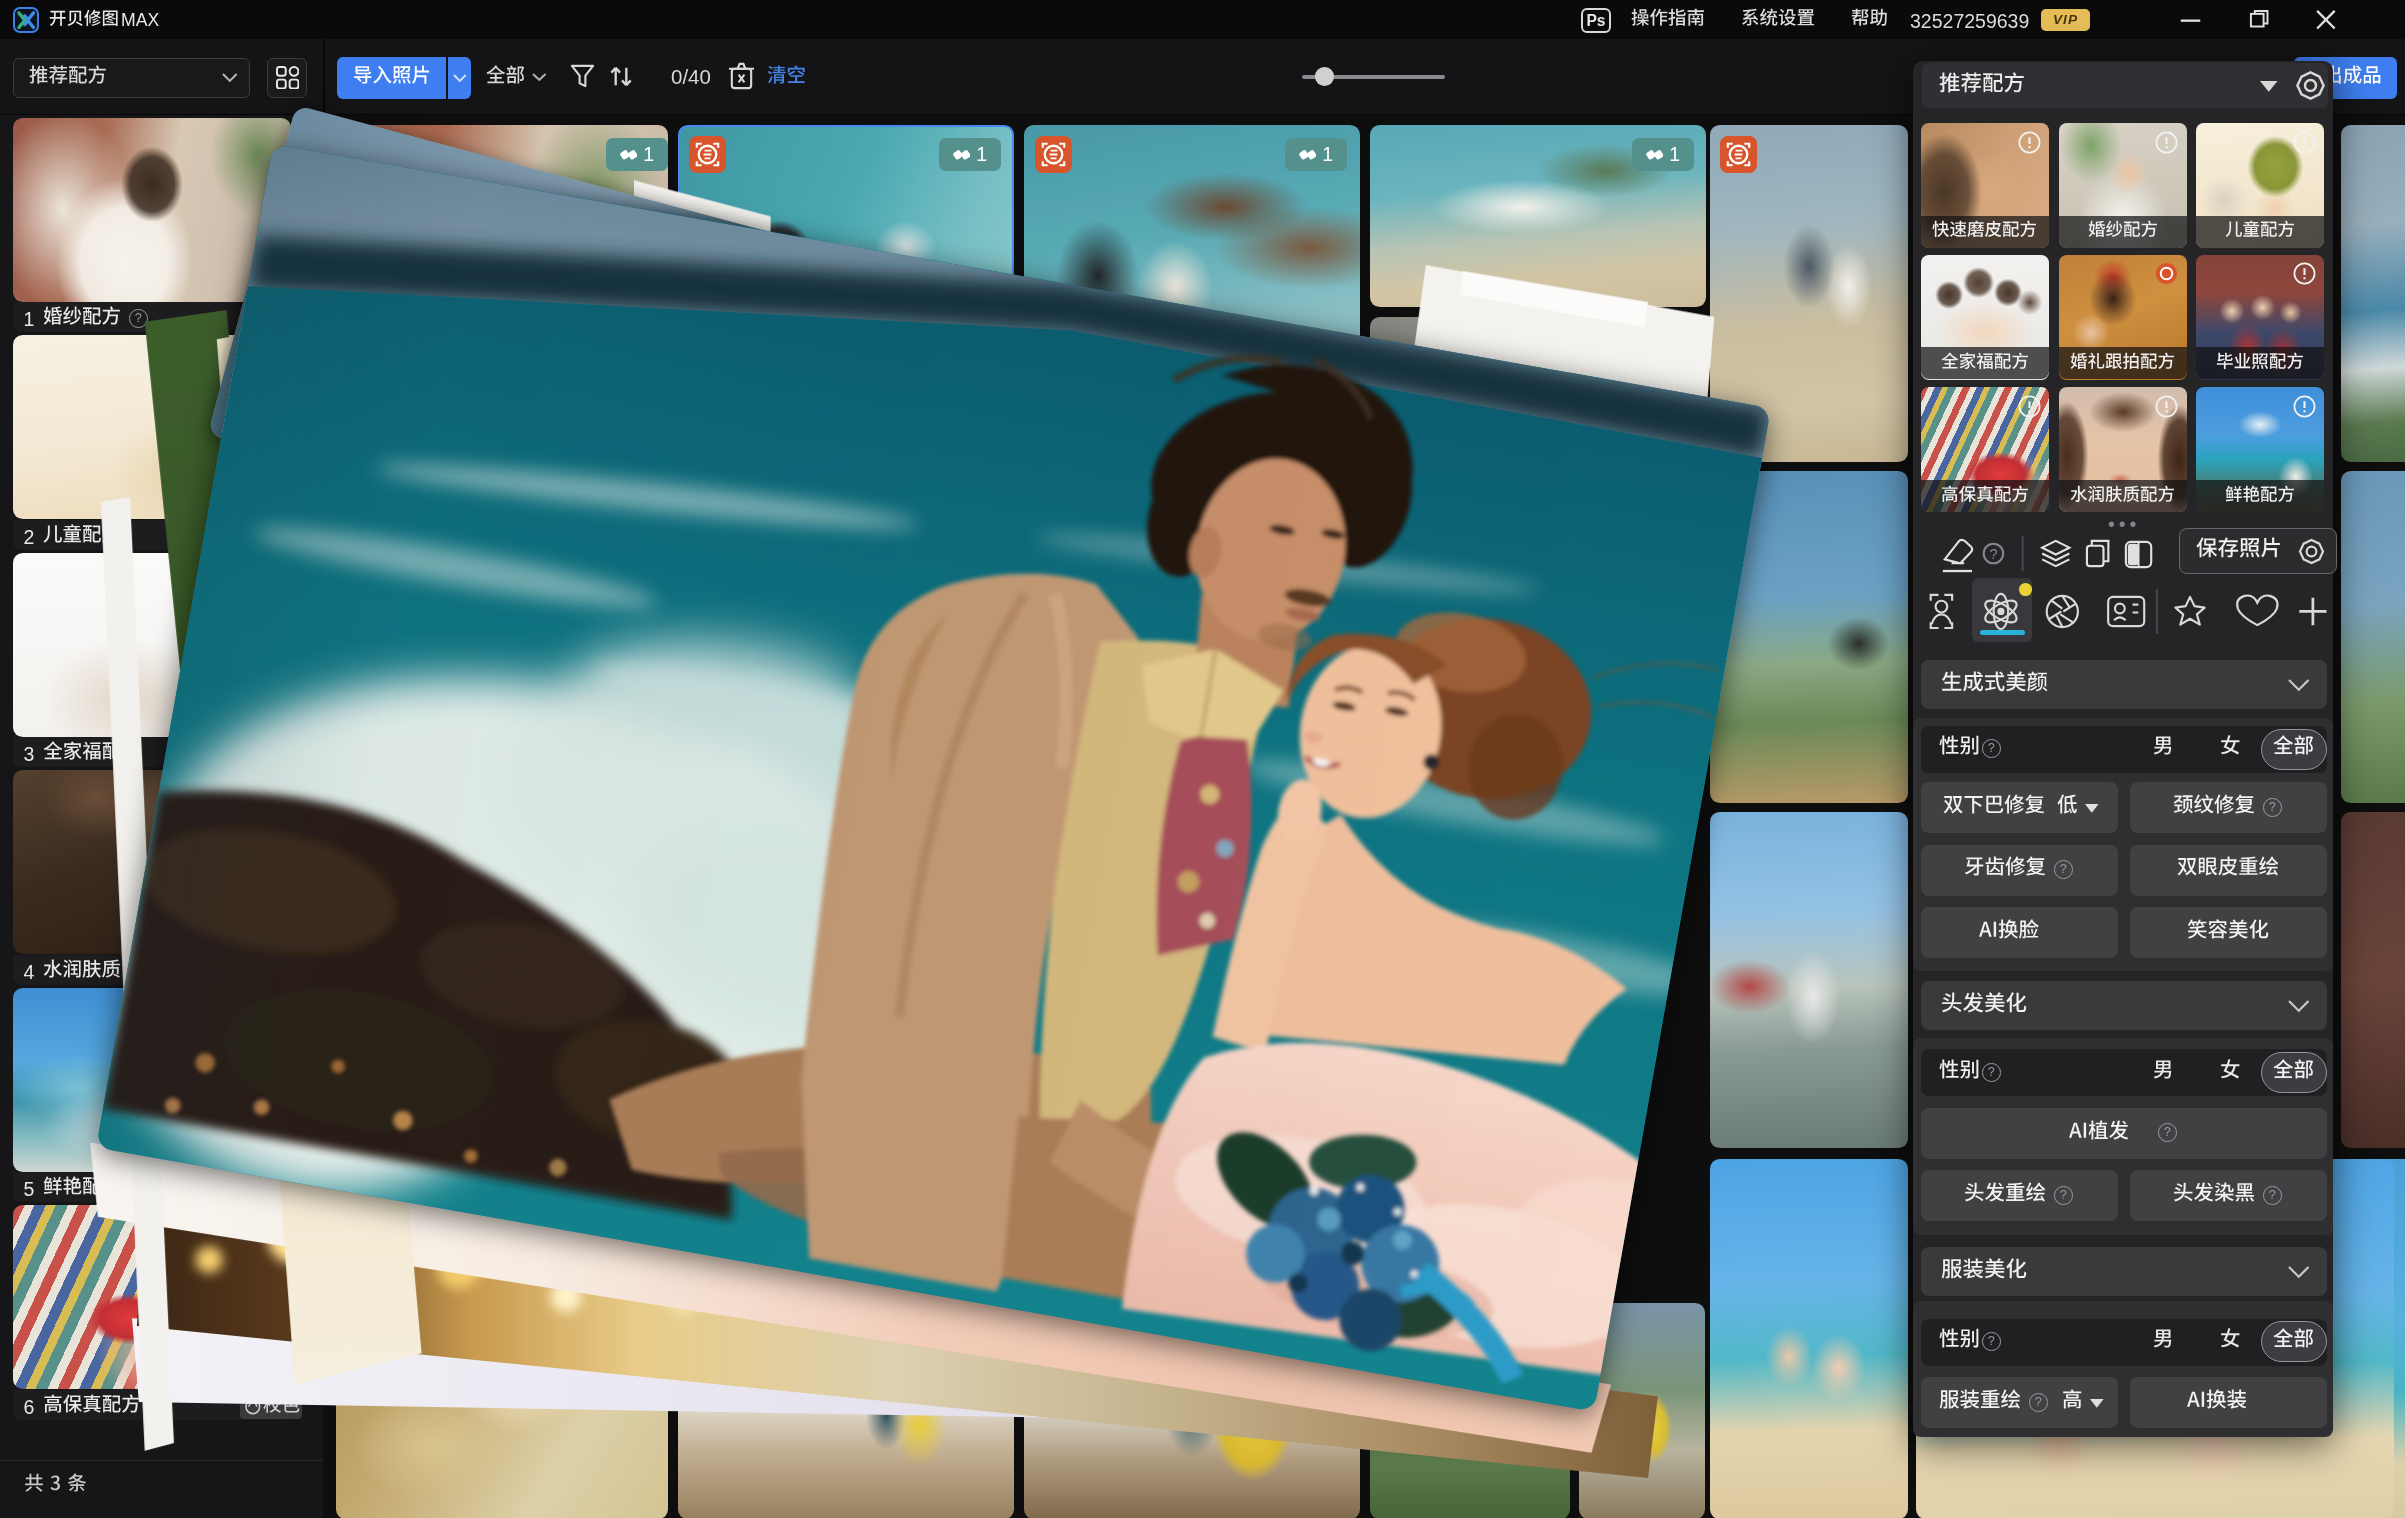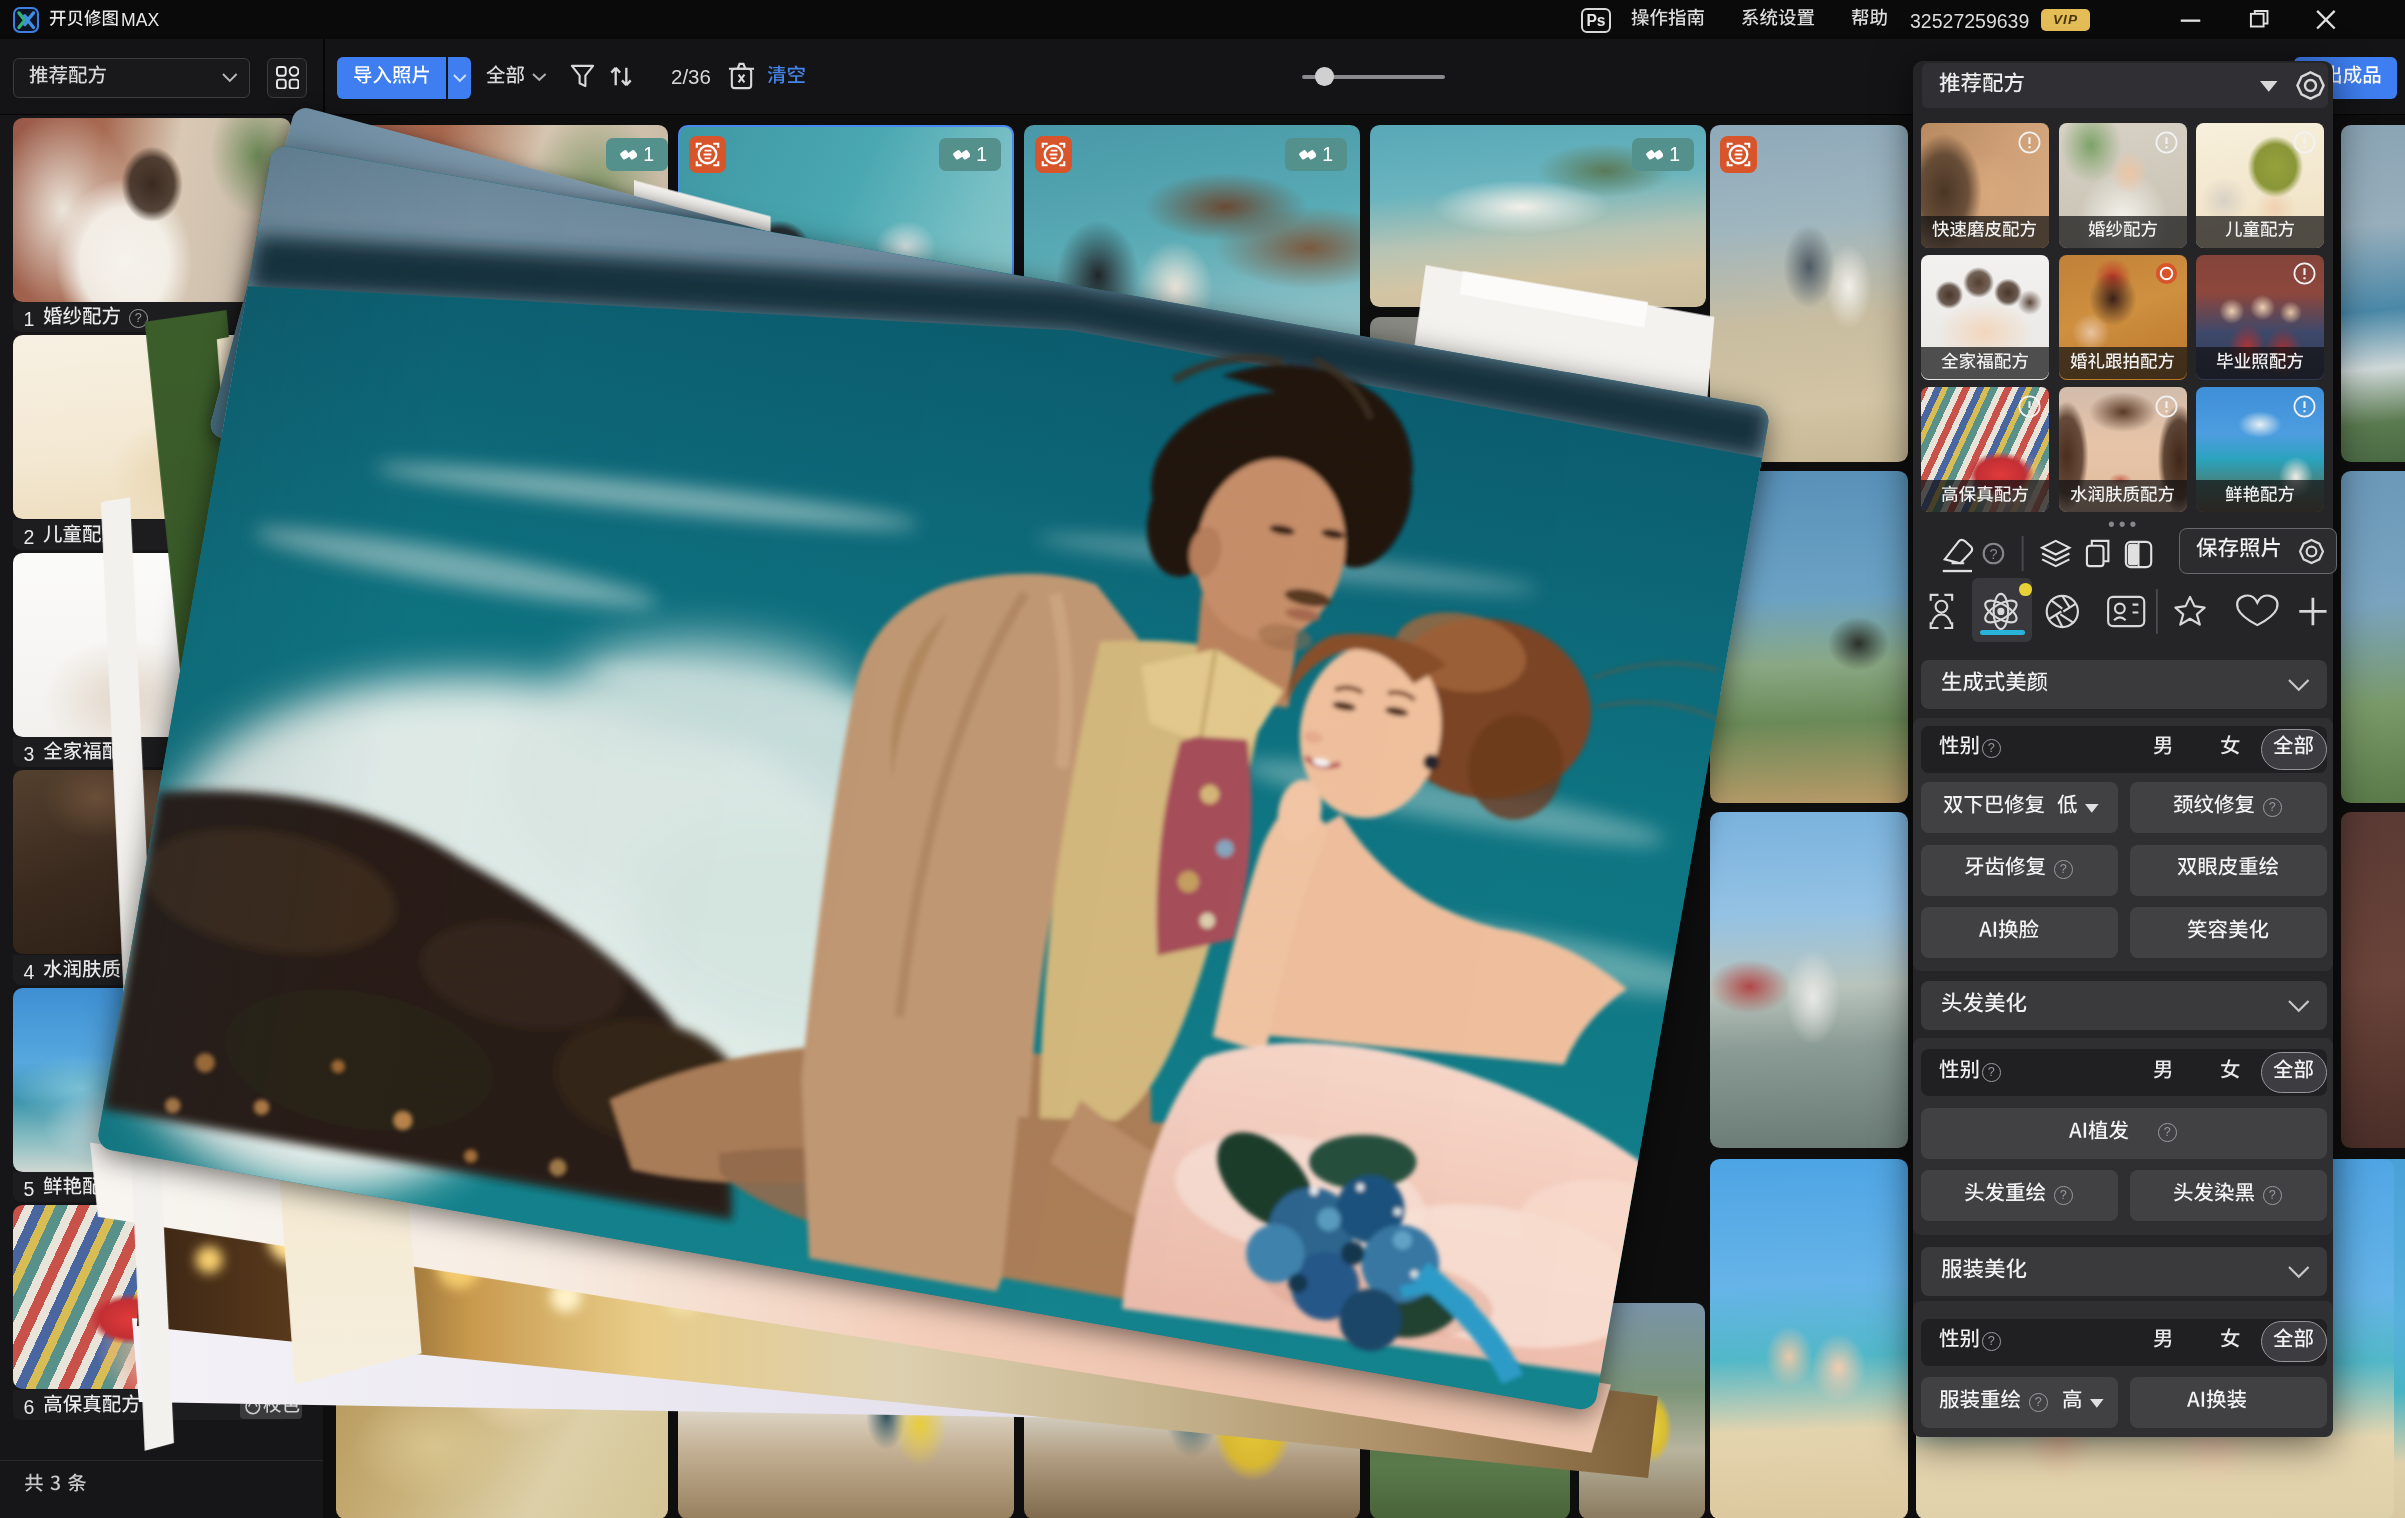--- a/index.html
+++ b/index.html
@@ -209,21 +209,21 @@
 <svg class="abs" style="left:532px;top:73px" width="14.6" height="8.8" viewBox="0 0 15 9">
     <path d="M1 1 L7.5 7 L14 1" stroke="#b0b0b0" stroke-width="2" fill="none"></path>
   </svg>
 <svg class="abs" style="left:570px;top:63px" width="25" height="27" viewBox="0 0 26 28">
     <path d="M2 3 H24 L16 13 V24 L10 21 V13 Z" fill="none" stroke="#d8d8d8" stroke-width="2.2" stroke-linejoin="round"></path>
   </svg>
 <svg class="abs" style="left:607px;top:62px" width="29" height="29" viewBox="0 0 30 30">
     <path d="M9 24 V6 M9 6 L4.5 11 M9 6 L13.5 11" stroke="#d8d8d8" stroke-width="2.4" fill="none"></path>
     <path d="M20 6 V24 M20 24 L15.5 19 M20 24 L24.5 19" stroke="#d8d8d8" stroke-width="2.4" fill="none"></path>
   </svg>
-<div class="abs" style="left:671px;top:65px;color:#d8d8d8;font-size:20.5px">2/36</div>
+<div class="abs" style="left:671px;top:65px;color:#d8d8d8;font-size:20.5px">0/40</div>
 <svg class="abs" style="left:727px;top:61px" width="29" height="31" viewBox="0 0 30 32">
     <rect x="5" y="8" width="20" height="20" rx="3" fill="none" stroke="#d8d8d8" stroke-width="2.2"></rect>
     <path d="M2 8 H28 M11 8 L13 3 H17 L19 8 M12 14 L18 22 M18 14 L12 22" stroke="#d8d8d8" stroke-width="2.2" fill="none"></path>
   </svg>
 <svg style="position:absolute;left:767px;top:67px;overflow:visible;" width="39" height="19.5" viewBox="0 0 2000 1000">
     <g transform="translate(0,770) scale(1,-1)" fill="#4585e8">
       <use href="#c6e05" x="0"></use>
       <use href="#c7a7a" x="1000"></use>
     </g>
   </svg>

